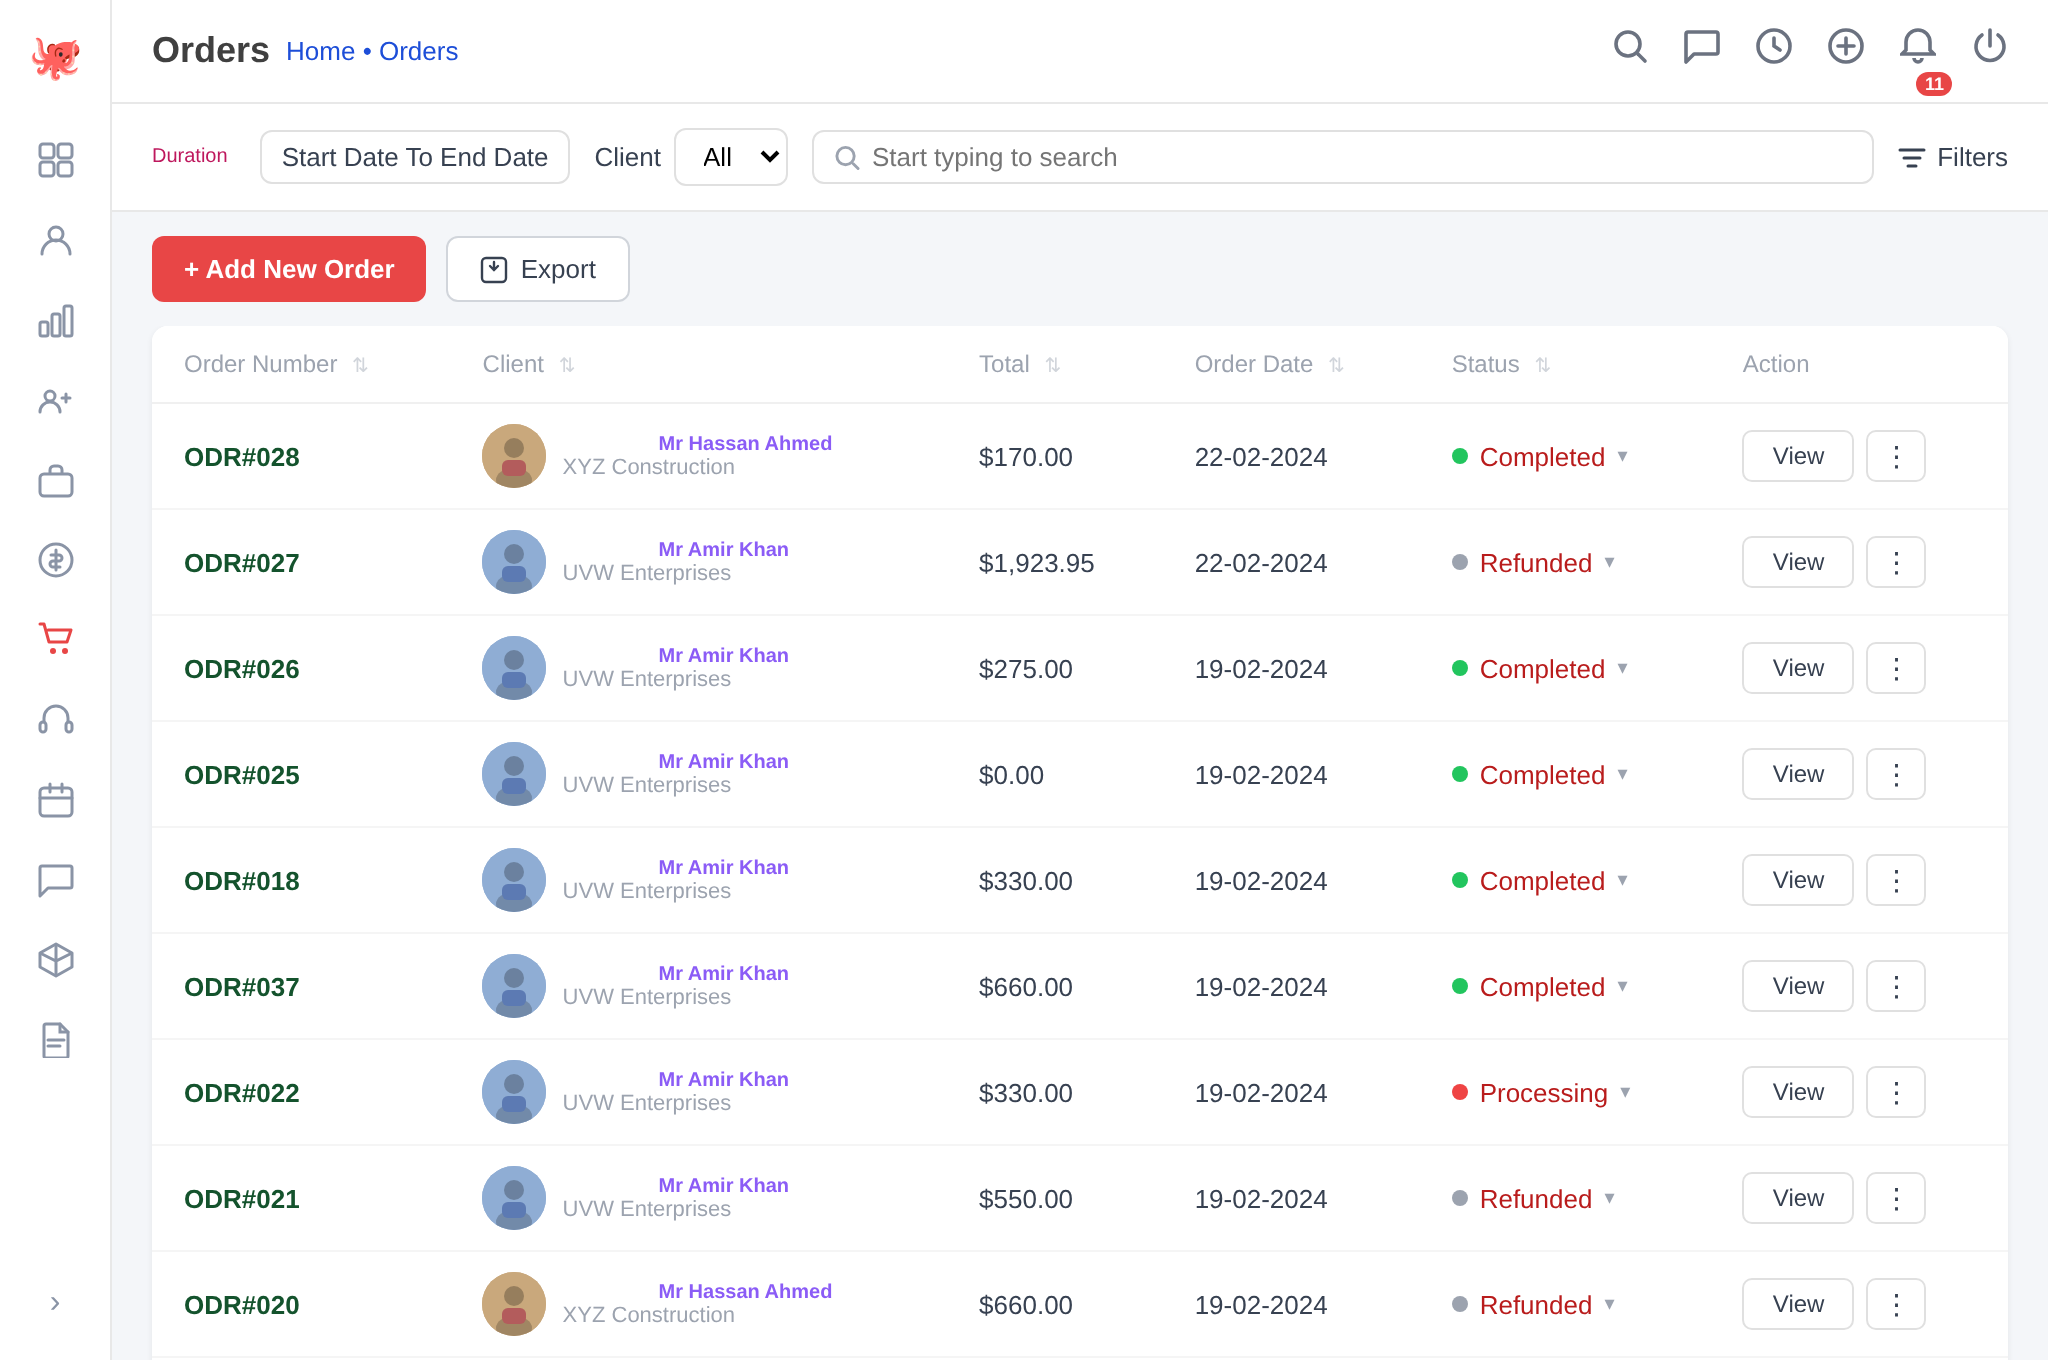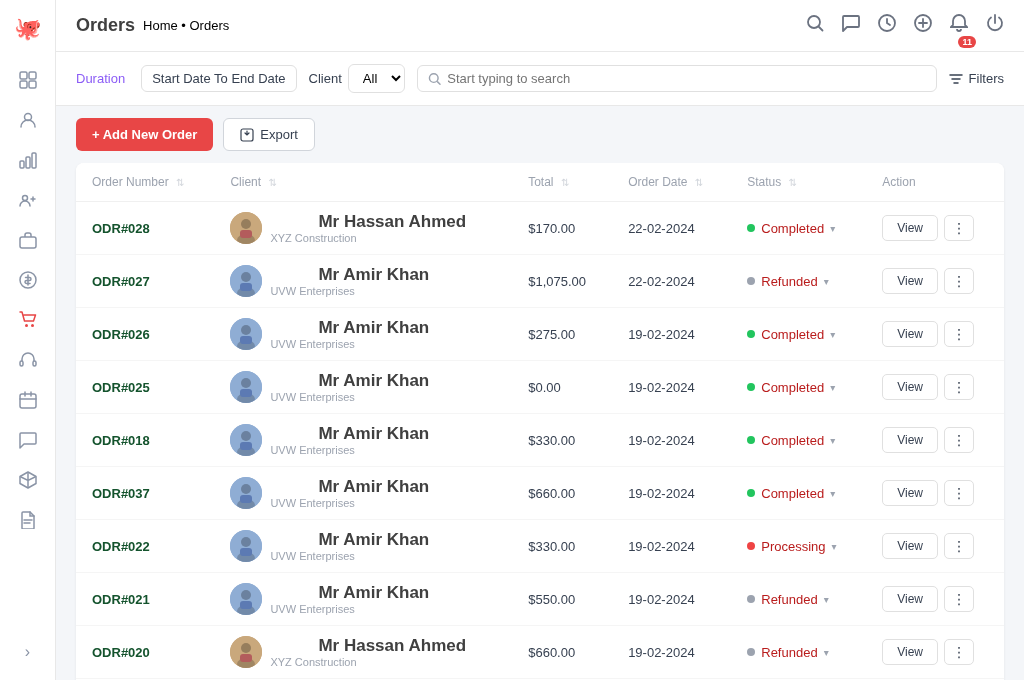--- a/index.html
+++ b/index.html
@@ -70,21 +70,21 @@
       align-items: center;
       gap: 8px;
     }
     .page-title {
       font-size: 18px;
       font-weight: 700;
       color: #404040;
     }
     .breadcrumb {
       font-size: 13px;
-      color: #000000;
+      color: #1d4ed8;
     }
     .top-header-right {
       display: flex;
       align-items: center;
       gap: 18px;
     }
     .header-icon {
       color: #6b7280;
       font-size: 18px;
       cursor: pointer;
@@ -106,22 +106,22 @@
     
     .toolbar {
       background: #fff;
       border-bottom: 1px solid #e8e8e8;
       padding: 12px 20px;
       display: flex;
       align-items: center;
       gap: 12px;
     }
     .duration-label {
-      font-size: 13px;
-      color: #8b5cf6;
+      font-size: 10px;
+      color: #be185d;
       margin-right: 4px;
     }
     .date-range {
       font-size: 13px;
       color: #374151;
       border: 1px solid #e0e0e0;
       border-radius: 6px;
       padding: 5px 10px;
       background: #fff;
       cursor: pointer;
@@ -256,23 +256,23 @@
       height: 32px;
       border-radius: 50%;
       overflow: hidden;
       flex-shrink: 0;
       background: #c8b8a2;
       display: flex;
       align-items: center;
       justify-content: center;
     }
     .client-info .name {
-      font-size: 17px;
+      font-size: 10px;
       font-weight: 600;
-      color: #404040;
+      color: #8b5cf6;
       padding-left: 48px;
     }
     .client-info .company {
       font-size: 11px;
       color: #9ca3af;
     }
     .status-cell {
       display: flex;
       align-items: center;
       gap: 6px;
@@ -574,21 +574,21 @@
 
             <rect x="10" y="18" width="12" height="8" rx="3" fill="#5c7ab3"></rect>
           </svg>
         </div>
         <div class="client-info">
           <div class="name">Mr Amir Khan</div>
           <div class="company">UVW Enterprises</div>
         </div>
       </div>
     </td>
-    <td>$1,075.00</td>
+    <td>$1,923.95</td>
     <td>22-02-2024</td>
     <td>
       <div class="status-cell">
         <span class="status-dot dot-gray"></span>
         <span class="status-text">Refunded</span>
         <span class="status-dropdown">▾</span>
       </div>
     </td>
     <td>
       <div class="action-cell">

